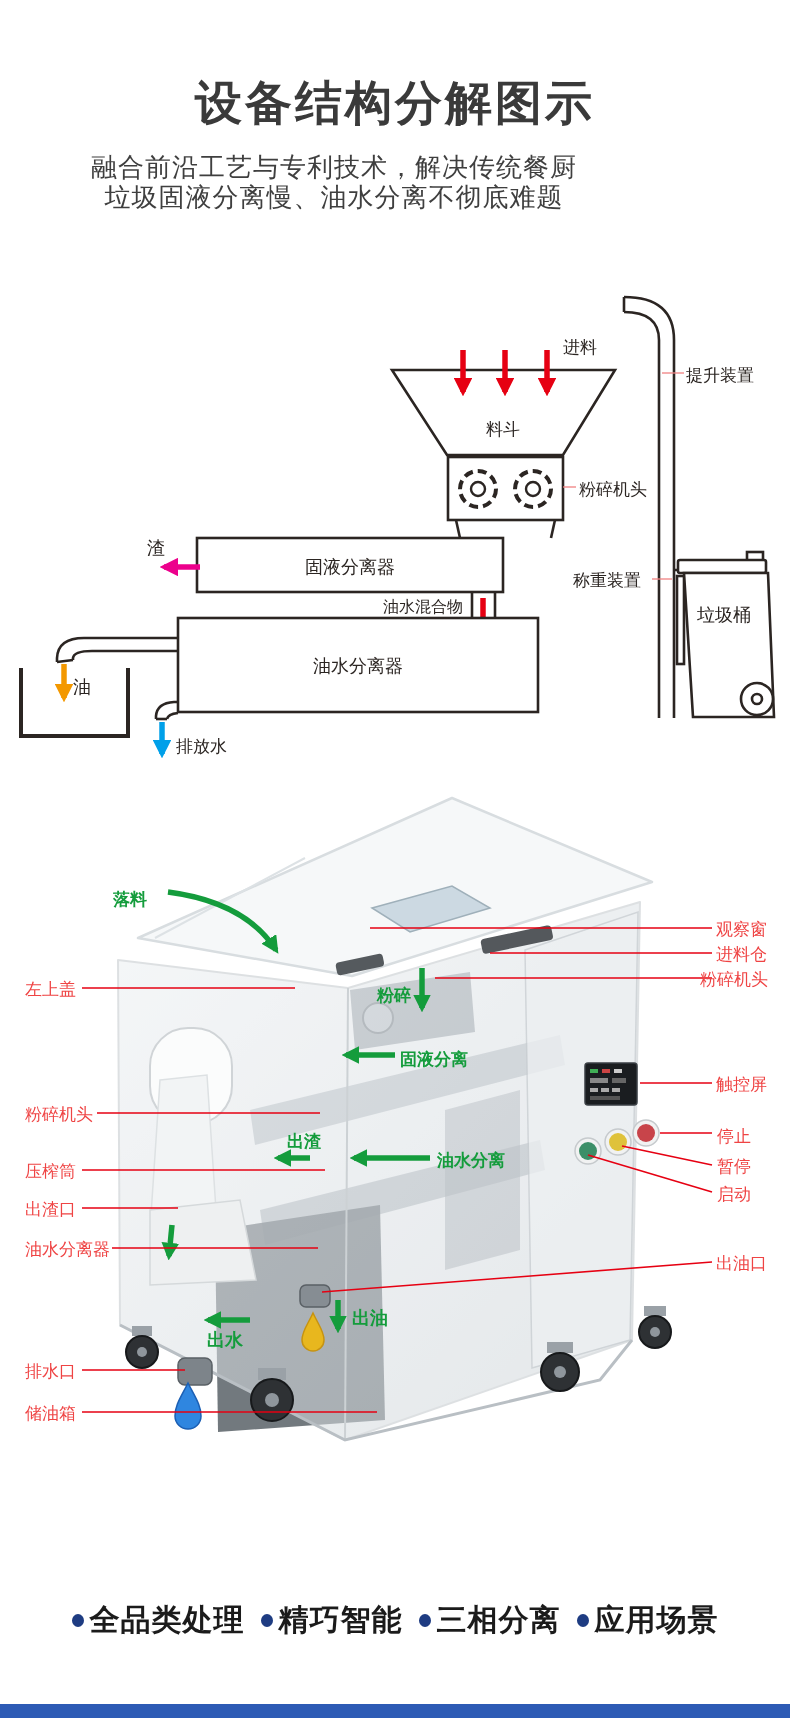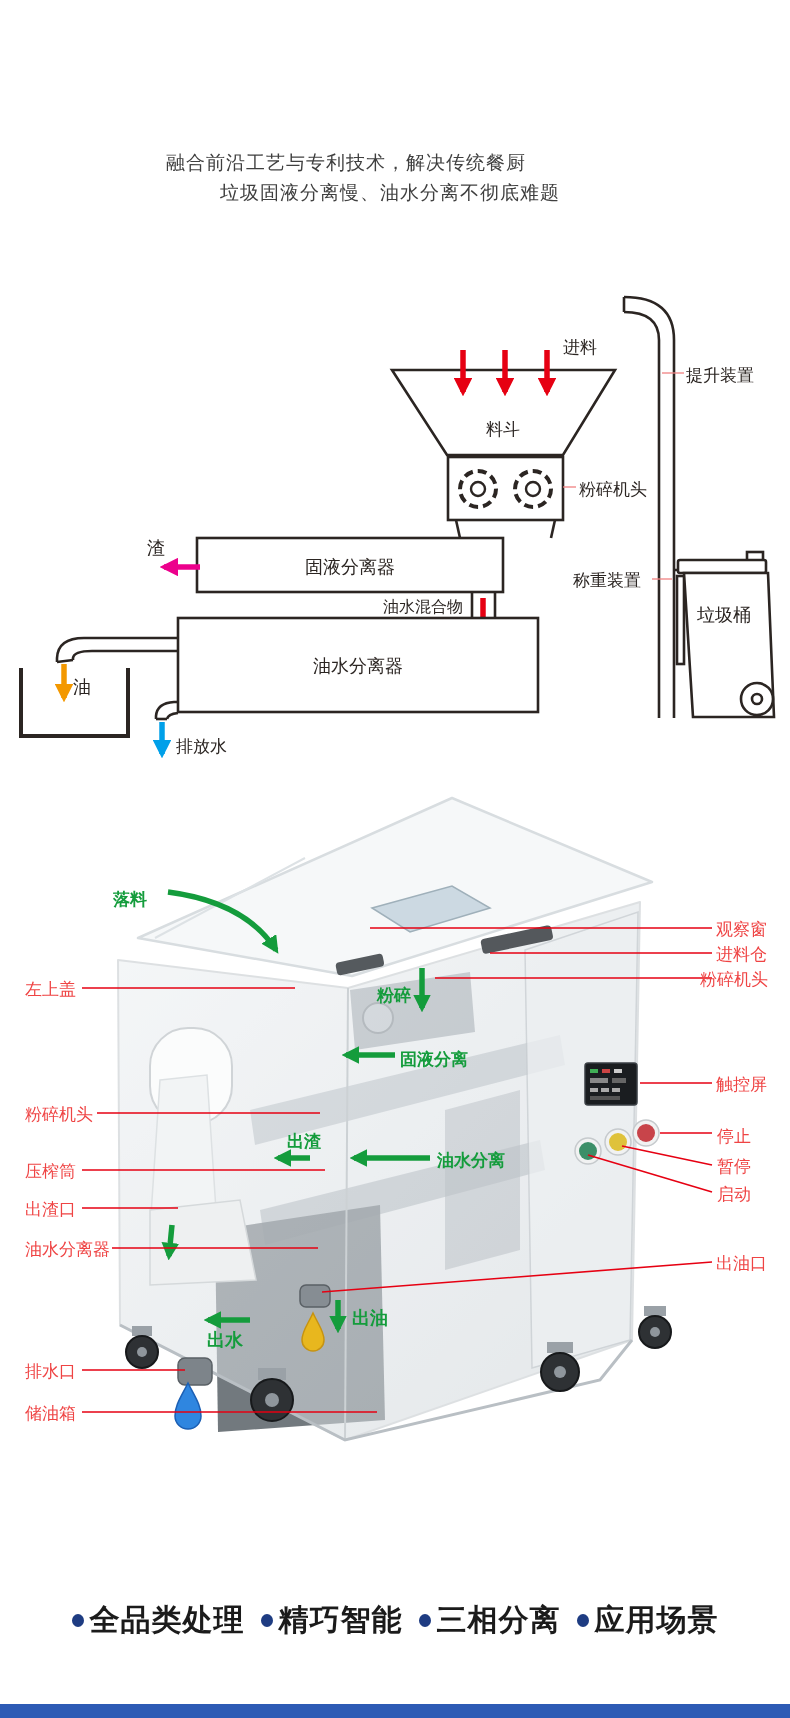--- a/index.html
+++ b/index.html
@@ -2,42 +2,43 @@
 <html><head>
 <meta charset="utf-8">
 <style>
   html,body{margin:0;padding:0;background:#fff;}
   #stage{position:relative;width:790px;height:1718px;background:#ffffff;overflow:hidden;
          font-family:"Liberation Sans","DejaVu Sans",sans-serif;}
   .abs{position:absolute;}
   
   #page-title{top:72px;left:0;width:790px;text-align:center;font-size:47px;font-weight:800;
               color:#3a3a3a;letter-spacing:3px;}
-  .subtitle{left:12px;width:668px;text-align:center;font-size:19px;color:#3f3f3f;font-weight:500;letter-spacing:1px;}
+  .subtitle{left:0;width:668px;text-align:center;font-size:26px;color:#3f3f3f;font-weight:500;letter-spacing:1px;}
   
   .flowlbl{font-size:17px;color:#2b2522;font-weight:500;white-space:nowrap;}
   .flowlbl.big{font-size:18px;}
   
   .lbl{font-size:17px;color:#ef4444;font-weight:500;white-space:nowrap;}
   .green-lbl{font-size:17px;color:#149c3c;font-weight:700;white-space:nowrap;text-align:right;}
   
   #footer-row{top:1600px;left:0;width:790px;display:flex;justify-content:center;gap:16px;}
   .footer-item{display:flex;align-items:center;gap:6px;}
   .footer-bullet{width:12px;height:13px;border-radius:50%;background:#1e3c82;flex:0 0 auto;}
   .footer-text{font-size:30px;font-weight:800;color:#1b1b1b;letter-spacing:1px;}
   #bottom-bar{top:1704px;left:0;width:790px;height:14px;background:#2d5bb5;}
   svg{position:absolute;left:0;}
 </style>
 </head>
 <body>
 
 <div id="stage">
 
+  <div class="abs" id="page-title">设备结构分解图示</div>
   <div class="abs subtitle" style="top:150px;">融合前沿工艺与专利技术，解决传统餐厨</div>
-  <div class="abs subtitle" style="top:180px;margin-left:44px;">垃圾固液分离慢、油水分离不彻底难题</div>
+  <div class="abs subtitle" style="top:180px;">垃圾固液分离慢、油水分离不彻底难题</div>
 
   <svg class="abs" style="top:240px;" width="790" height="540" viewBox="0 0 790 540">
     <defs>
       <marker id="ah-red" markerWidth="3.4" markerHeight="3.4" refX="2.6" refY="1.7" orient="auto" markerUnits="strokeWidth">
         <path d="M0,0 L3.4,1.7 L0,3.4 Z" fill="#e60012"></path>
         </marker>
       <marker id="ah-mag" markerWidth="3.4" markerHeight="3.4" refX="2.6" refY="1.7" orient="auto" markerUnits="strokeWidth">
         <path d="M0,0 L3.4,1.7 L0,3.4 Z" fill="#ec008c"></path>
         </marker>
       <marker id="ah-org" markerWidth="3.4" markerHeight="3.4" refX="2.6" refY="1.7" orient="auto" markerUnits="strokeWidth">

